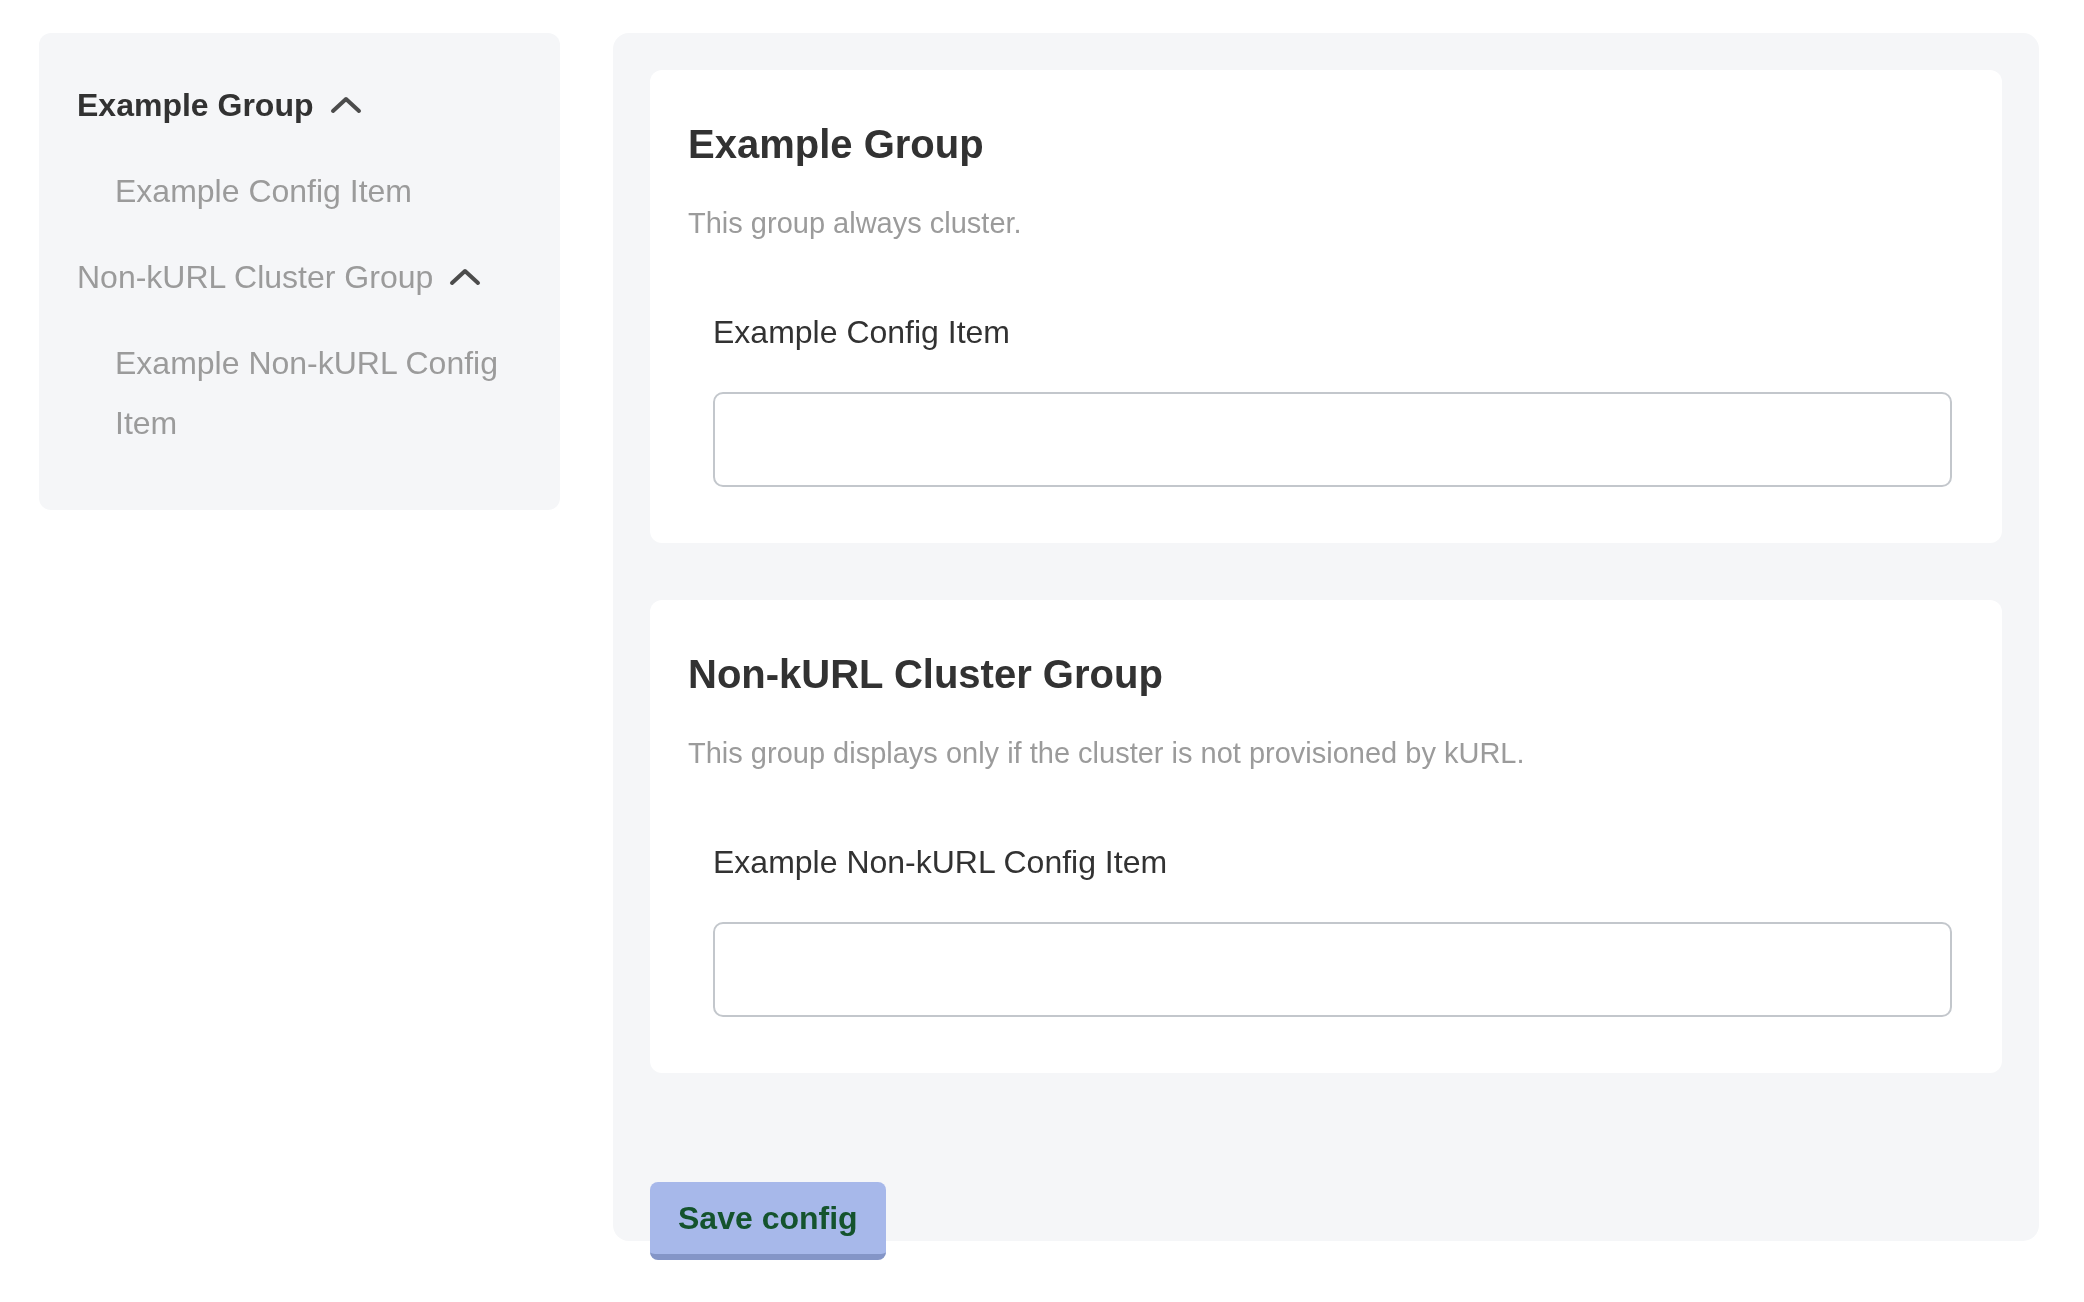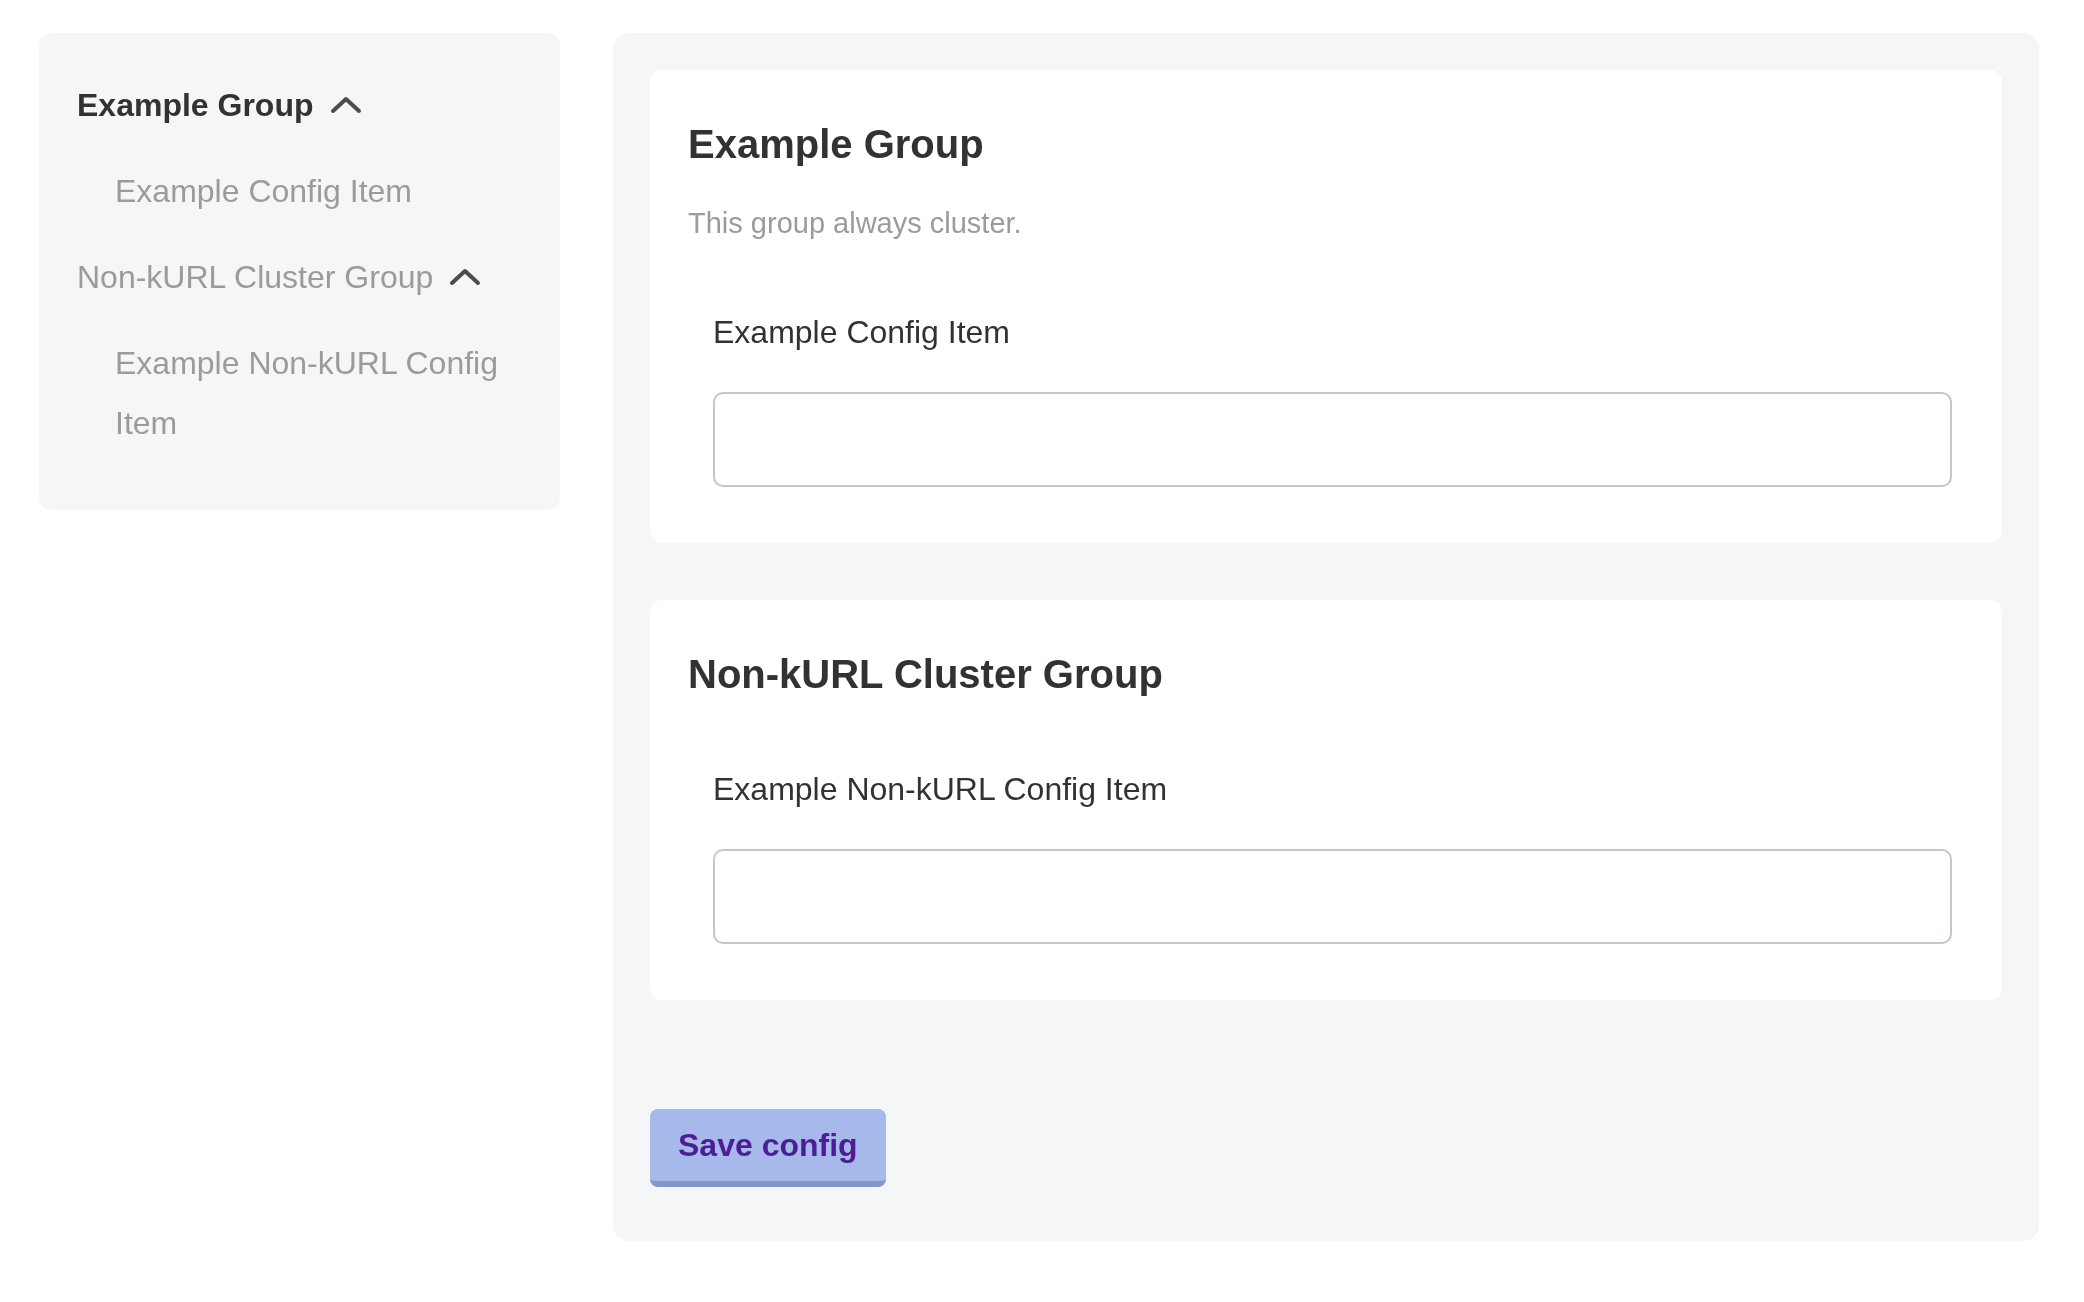--- a/index.html
+++ b/index.html
@@ -102,21 +102,21 @@
 
   .save-btn {
     display: inline-block;
     margin-top: 52px;
     height: 78px;
     padding: 0 28px;
     background: #a7b8ea;
     border: none;
     border-bottom: 6px solid #8495c7;
     border-radius: 8px;
-    color: #4c1d95;
+    color: #14532d;
     font-family: "Liberation Sans", "DejaVu Sans", sans-serif;
     font-size: 32px;
     font-weight: bold;
     cursor: pointer;
   }
 </style>
 </head>
 <body>
 
 <div class="page">
@@ -153,20 +153,21 @@
       <h2>Example Group</h2>
       <p class="desc">This group always cluster.</p>
       <div class="config-item">
         <label>Example Config Item</label>
         <textarea class="config-input" aria-label="Example Config Item" style=""></textarea>
       </div>
     </section>
 
     <section class="card">
       <h2>Non-kURL Cluster Group</h2>
+      <p class="desc">This group displays only if the cluster is not provisioned by kURL.</p>
       <div class="config-item">
         <label>Example Non-kURL Config Item</label>
         <textarea class="config-input" aria-label="Example Non-kURL Config Item" style=""></textarea>
       </div>
     </section>
 
     <button class="save-btn">Save config</button>
 
   </main>
 

